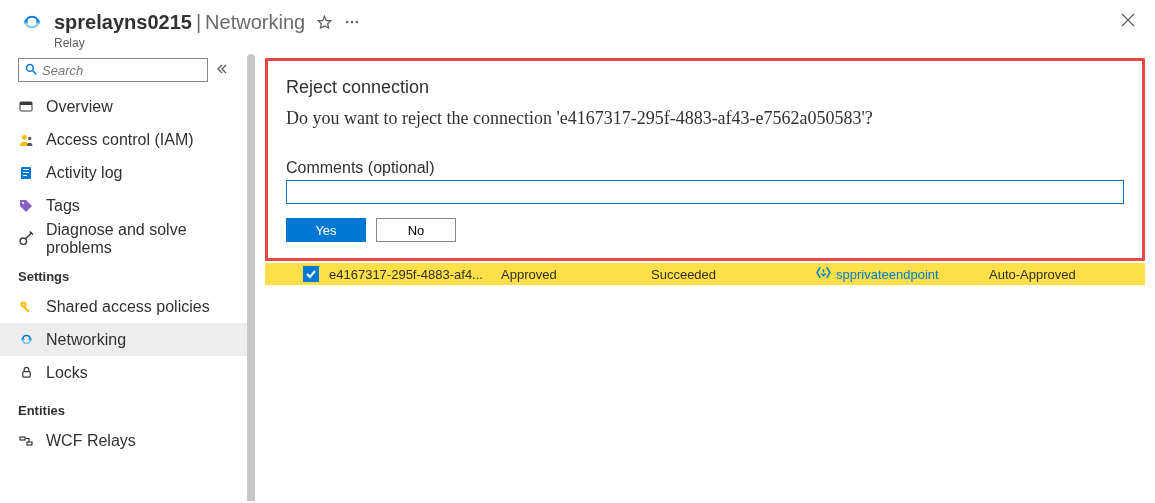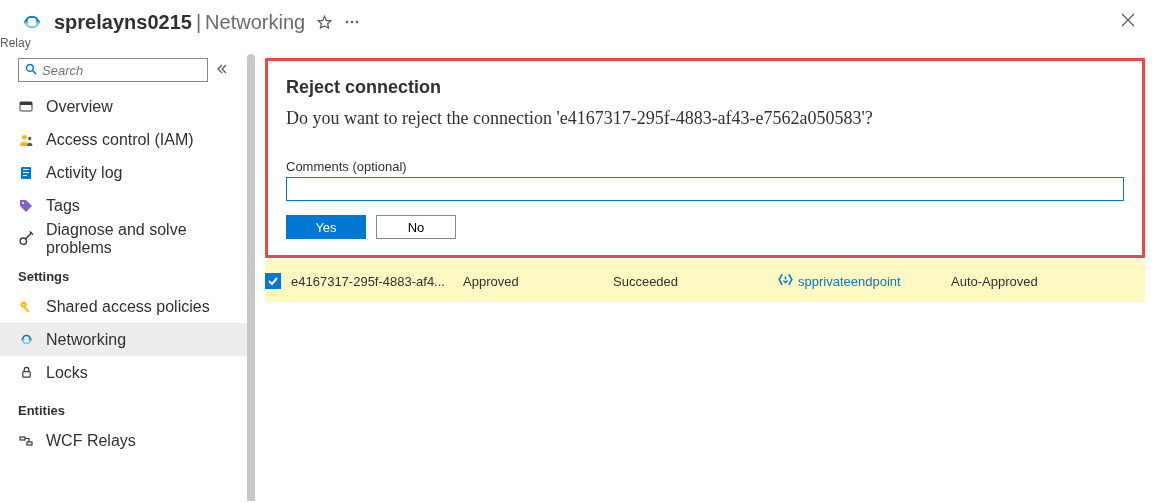--- a/index.html
+++ b/index.html
@@ -6,21 +6,21 @@
     body { font-family: "Segoe UI", Arial, sans-serif; font-size: 13px; color: #323130; background: #fff; width: 1155px; height: 503px; overflow: hidden; }
 
     
     .header { display: flex; align-items: center; padding: 8px 16px 4px 18px; }
     .header-icon { width: 28px; height: 28px; display: flex; align-items: center; justify-content: center; margin-right:8px;}
     .header-title { font-size: 20px; font-weight: 600; color: #323130; }
     .header-sep { font-size: 20px; font-weight: 300; color: #6b6b6b; margin: 0 4px; }
     .header-page { font-size: 20px; font-weight: 300; color: #6b6b6b; }
     .star-icon, .more-icon { margin-left: 12px; color: #605e5c; cursor: pointer; display:inline-flex; align-items:center;}
     .close-x { margin-left: auto; font-size: 16px; color: #605e5c; cursor: pointer; padding: 4px; }
-    .header-sub { font-size: 12px; color: #605e5c; margin-top: -4px; }
+    .header-sub { font-size: 12px; color: #605e5c; padding-left: 54px; margin-top: -4px; }
 
     .body-wrap { display: flex; height: calc(100% - 52px); }
 
     
     .sidebar { width: 255px; border-right: none; position: relative; padding-top: 6px; overflow-y:auto; overflow-x:hidden;}
     .sidebar-scroll { position: absolute; right: 0; top: 4px; bottom: 0; width: 8px; background: transparent; }
     .sidebar-scroll::after { content:""; position:absolute; top:0; left:0; width:8px; height:480px; background:#c8c8c8; border-radius:4px;}
     .search-wrap { padding: 2px 14px 8px 18px; display:flex; align-items:center; gap:8px;}
     .search-box { flex: 0 0 auto; width: 190px; height: 24px; border: 1px solid #8a8886; display: flex; align-items: center; padding: 0 6px; }
     .search-box svg { flex: 0 0 12px; }
@@ -29,30 +29,30 @@
 
     .nav-item { display: flex; align-items: center; height: 33px; padding: 0 18px; cursor: pointer; gap: 12px; }
     .nav-item.selected { background: #ededed; }
     .nav-icon { width: 16px; height: 16px; display:flex; align-items:center; justify-content:center; flex:0 0 16px;}
     .nav-label { font-size: 16px; }
     .nav-heading { font-size: 13px; font-weight: 600; padding: 14px 18px 6px; }
 
     
     .main { flex: 1; padding: 8px 10px 0 10px; position: relative; }
     .dialog { border: 3px solid #e74841; border-radius: 1px; padding: 16px 18px 16px 18px; margin-bottom: 2px; }
-    .dialog-title { font-size: 18px; font-weight: 700; margin-bottom: 10px; }
+    .dialog-title { font-size: 18px; font-weight: 400; margin-bottom: 10px; }
     .dialog-msg { font-size: 18px; margin-bottom: 30px; font-family: Liberation Serif, serif; }
-    .field-label { font-size: 13px; margin-bottom: 3px; margin-top: 26px; }
+    .field-label { font-size: 16px; margin-bottom: 3px; margin-top: 26px; }
     .text-input { width: 100%; height: 24px; border: 1px solid #0078d4; outline: none; padding: 0 6px; font-size: 13px; }
     .btn-row { display: flex; gap: 10px; margin-top: 14px; }
     .btn { height: 24px; min-width: 80px; font-size: 13px; border: 1px solid #8a8886; background: #fff; cursor: pointer; padding: 0 26px; }
     .btn.primary { background: #0078d4; color: #fff; border-color: #0078d4; }
 
     
-    .endpoint-row { display: flex; align-items: center; height: 42px; background: #fef9c3; gap: 0; }
+    .endpoint-row { display: flex; align-items: center; height: 22px; background: #fde047; padding-left: 38px; gap: 0; }
     .chk { width: 16px; height: 16px; background: #0078d4; display:flex; align-items:center; justify-content:center; margin-right:10px; }
     .col { font-size: 13px; }
     .col.name { width: 172px; }
     .col.state { width: 150px; }
     .col.status { width: 165px; }
     .col.endpoint { width: 173px; display:flex; align-items:center; gap:5px; color:#0078d4;}
     .col.desc { flex:1; }
     .ep-icon { color:#0078d4; }
     .link { color: #0078d4; cursor: pointer; }
   </style>

